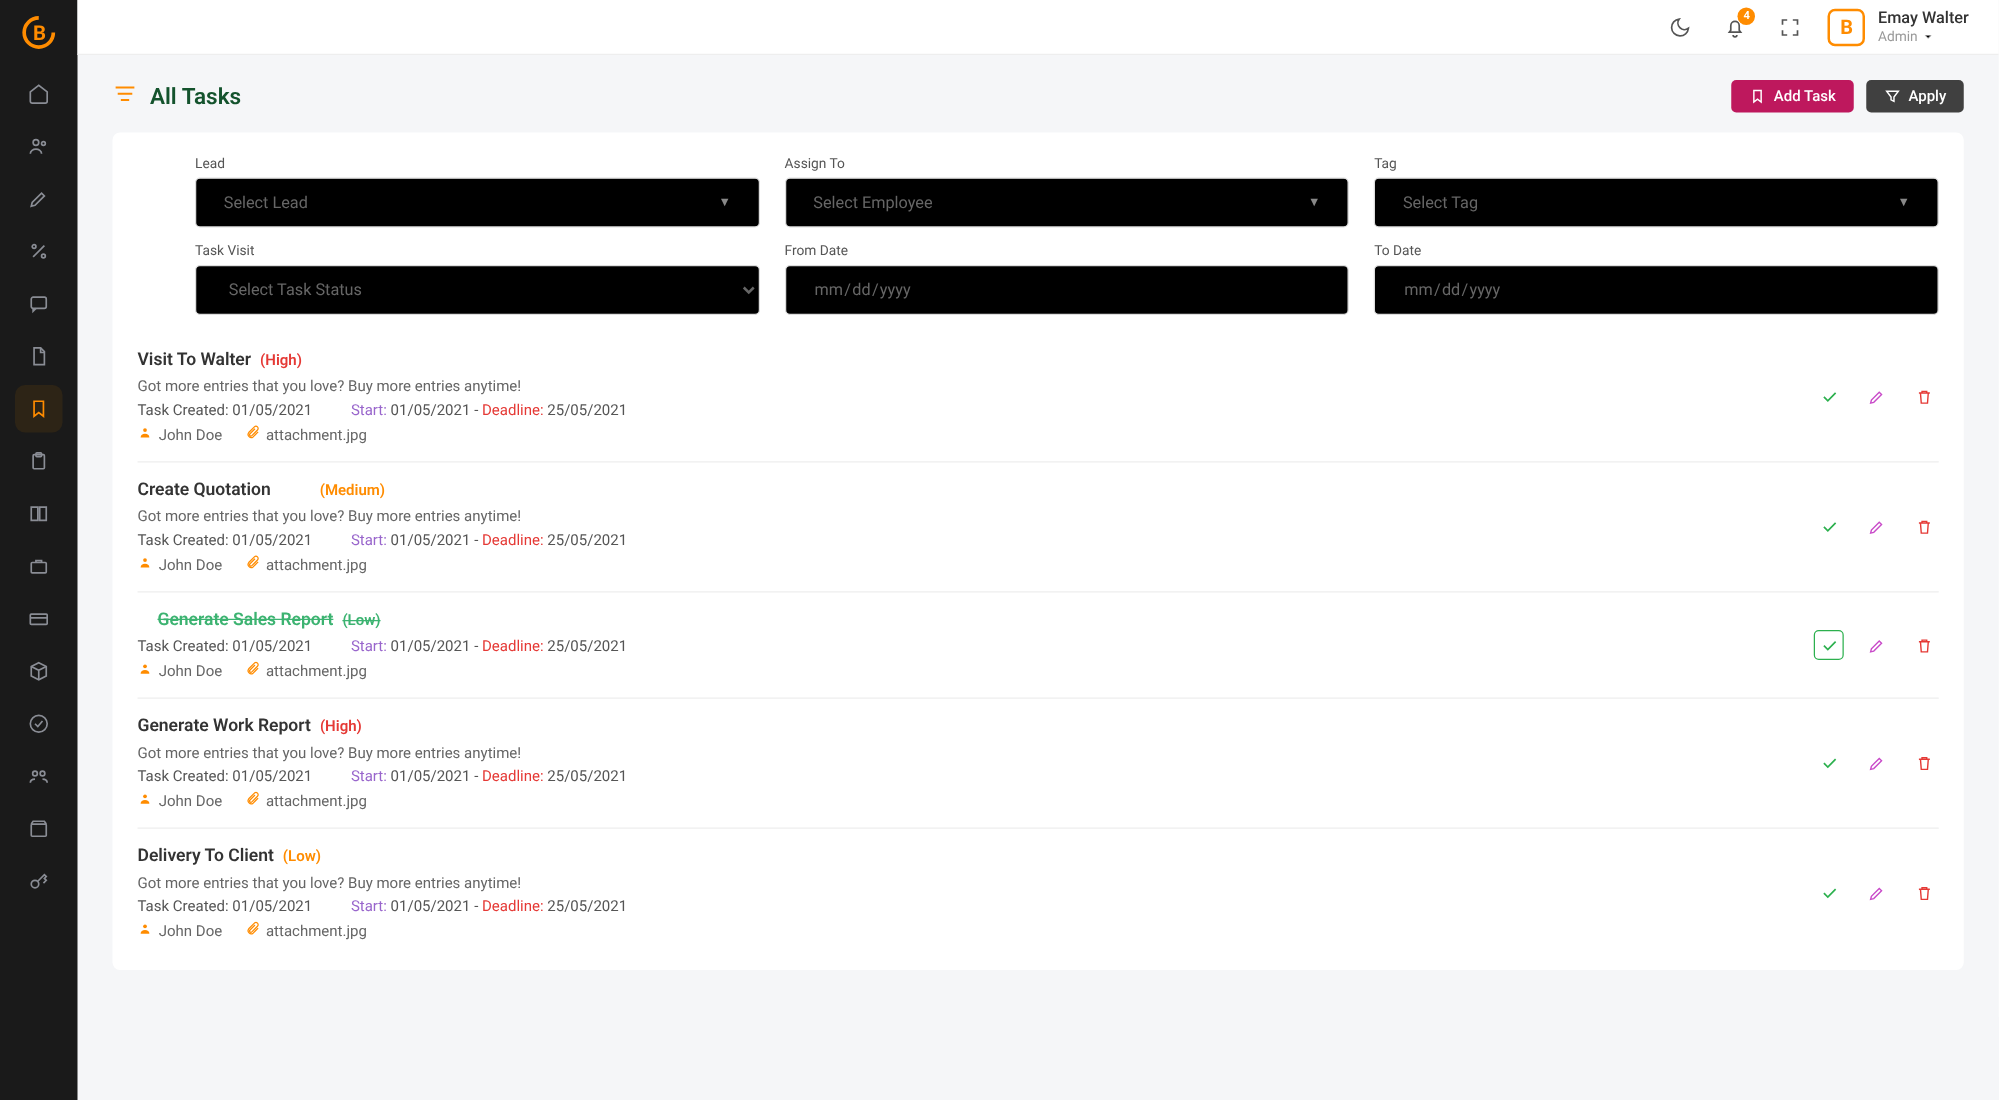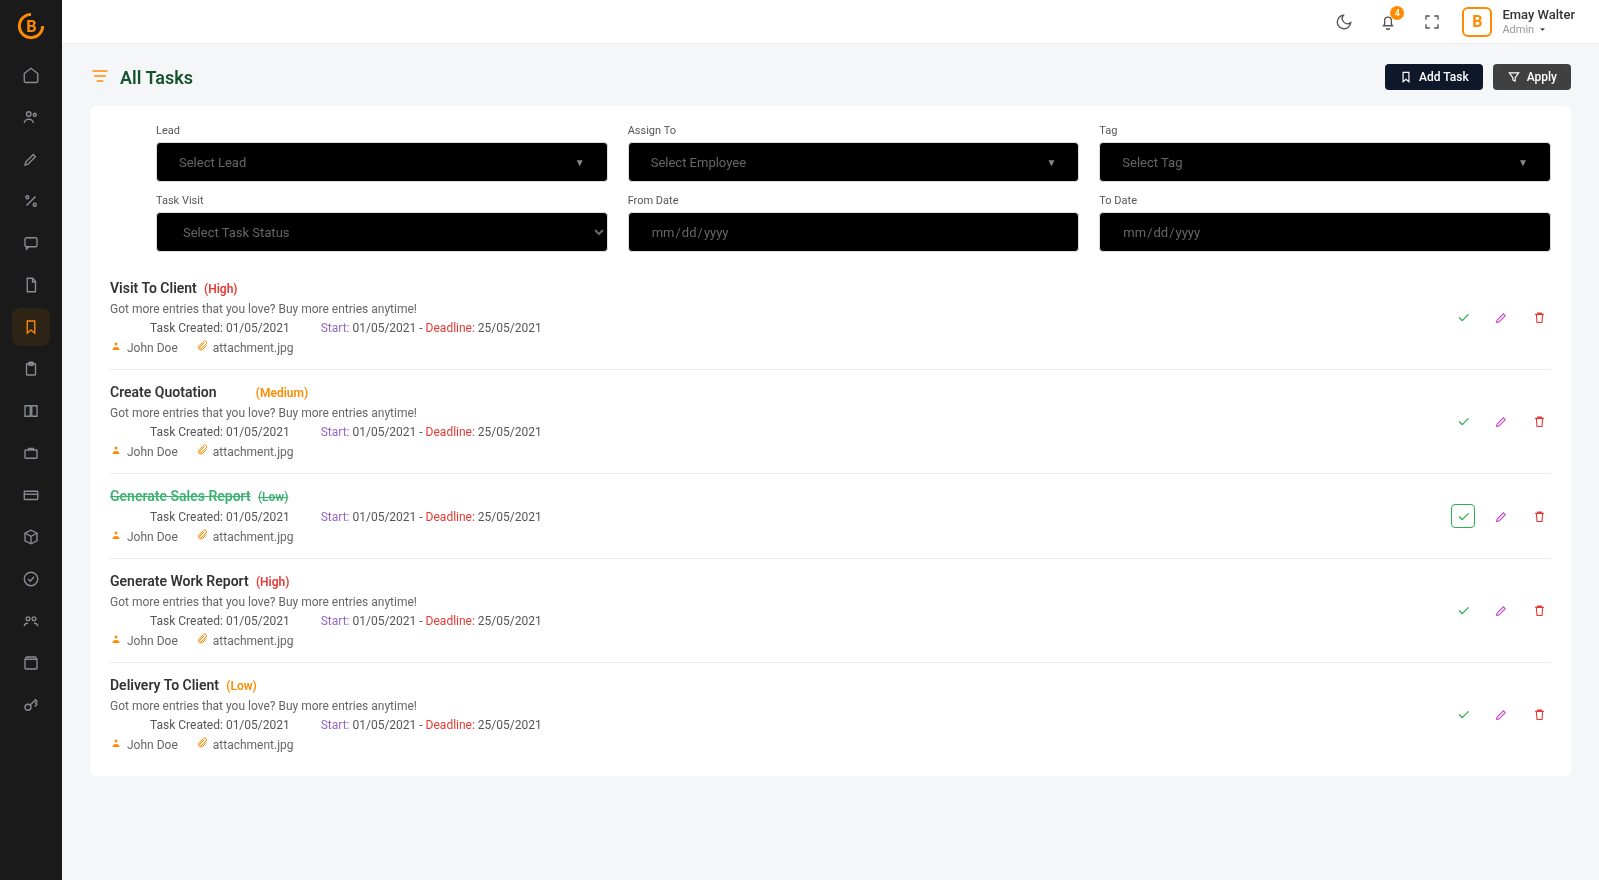--- a/index.html
+++ b/index.html
@@ -23,45 +23,45 @@
 .user-role { font-size:11px; color:#999; display:flex; align-items:center; gap:4px; }
 
 .content { padding:20px 28px; }
 .page-header { display:flex; justify-content:space-between; align-items:center; margin-bottom:16px; }
 .page-title-wrap { display:flex; align-items:center; gap:10px; }
 .sort-icon { color:#ff8c00; }
 .page-title { font-size:18px; font-weight:600; color:#14532d; }
 .header-actions { display:flex; gap:10px; }
 .btn { display:inline-flex; align-items:center; gap:6px; padding:6px 14px; border-radius:4px; font-size:12px; font-weight:500; border:none; cursor:pointer; color:#fff; }
 .btn svg { width:14px; height:14px; }
-.btn-green { background:#0f172a; }
+.btn-green { background:#be185d; }
 .btn-orange { background:#404040; }
 
 .card { background:#fff; border-radius:6px; padding:18px 20px 10px; }
 .filter-row { display:grid; grid-template-columns:1fr 1fr 1fr; gap:20px; margin-bottom:12px;margin-left:46px; }
 .filter-group { display:flex; flex-direction:column; gap:5px; }
 .filter-label { font-size:11px; color:#555; }
 .filter-control { height:40px; border:1px solid #ddd; border-radius:4px; padding:0 22px; font-size:13px; color:#666; background:#000000; display:flex; align-items:center; justify-content:space-between; cursor:pointer; }
 .filter-control .chev { color:#888; font-size:10px; }
 input.filter-control, select.filter-control { width:100%; outline:none; }
 
 .task-list { margin-top:14px; }
 .task { padding:14px 0; border-bottom:1px solid #eee; display:flex; justify-content:space-between; align-items:center; }
 .task:last-child { border-bottom:none; }
 .task-body { flex:1; }
 .task-title-line { margin-bottom:6px; }
 .task-title { font-size:14px; font-weight:600; color:#333; }
-.task-title.completed { text-decoration:line-through; color:#3cb371; }
+.task-title.completed { text-decoration:line-through; color:#3cb371;margin-left:16px; }
 .priority { font-size:12px; font-weight:600; margin-left:4px; }
 .priority.high { color:#e53935; }
 .priority.medium { color:#ff8c00;margin-left:36px; }
 .priority.low { color:#ff8c00; }
 .priority.completed { text-decoration:line-through; color:#3cb371; }
 .task-desc { font-size:12px; color:#666; margin-bottom:5px; }
-.task-meta1 { font-size:12px; color:#555; margin-bottom:5px;margin-left:40px; }
+.task-meta1 { font-size:12px; color:#555; margin-bottom:5px; }
 .task-meta1 .created-label { color:#555; }
 .task-meta1 .start-label { color:#9966cc; margin-left:28px; }
 .task-meta1 .deadline-label { color:#e53935; }
 .task-meta2 { font-size:12px; color:#666; display:flex; align-items:center; gap:18px; }
 .task-meta2 .meta-item { display:flex; align-items:center; gap:5px; }
 .task-meta2 svg { width:12px; height:12px; color:#ff8c00; }
 .task-actions { display:flex; align-items:center; gap:14px; }
 .action-icon { width:24px; height:24px; display:flex; align-items:center; justify-content:center; cursor:pointer; border-radius:4px; }
 .action-icon svg { width:15px; height:15px; }
 .action-check { color:#2cb04e; }
@@ -270,21 +270,21 @@
           <div class="filter-group">
             <label class="filter-label">To Date</label>
             <input type="date" class="filter-control" placeholder="dd-mm-yyyy" style="">
           </div>
         </div>
 
         <div class="task-list" id="task-list">
             <div class="task">
     <div class="task-body">
       <div class="task-title-line">
-        <span class="task-title">Visit To Client</span>
+        <span class="task-title">Visit To Walter</span>
         <span class="priority high">(High)</span>
       </div>
       <div class="task-desc">Got more entries that you love? Buy more entries anytime!</div>
       <div class="task-meta1">
         <span class="created-label">Task Created:</span> 01/05/2021
         <span class="start-label">Start:</span> 01/05/2021 - <span class="deadline-label">Deadline:</span> 25/05/2021
       </div>
       <div class="task-meta2">
         <span class="meta-item"><span><svg viewBox="0 0 24 24" fill="currentColor">
                         <circle cx="12" cy="8" r="3"></circle>

